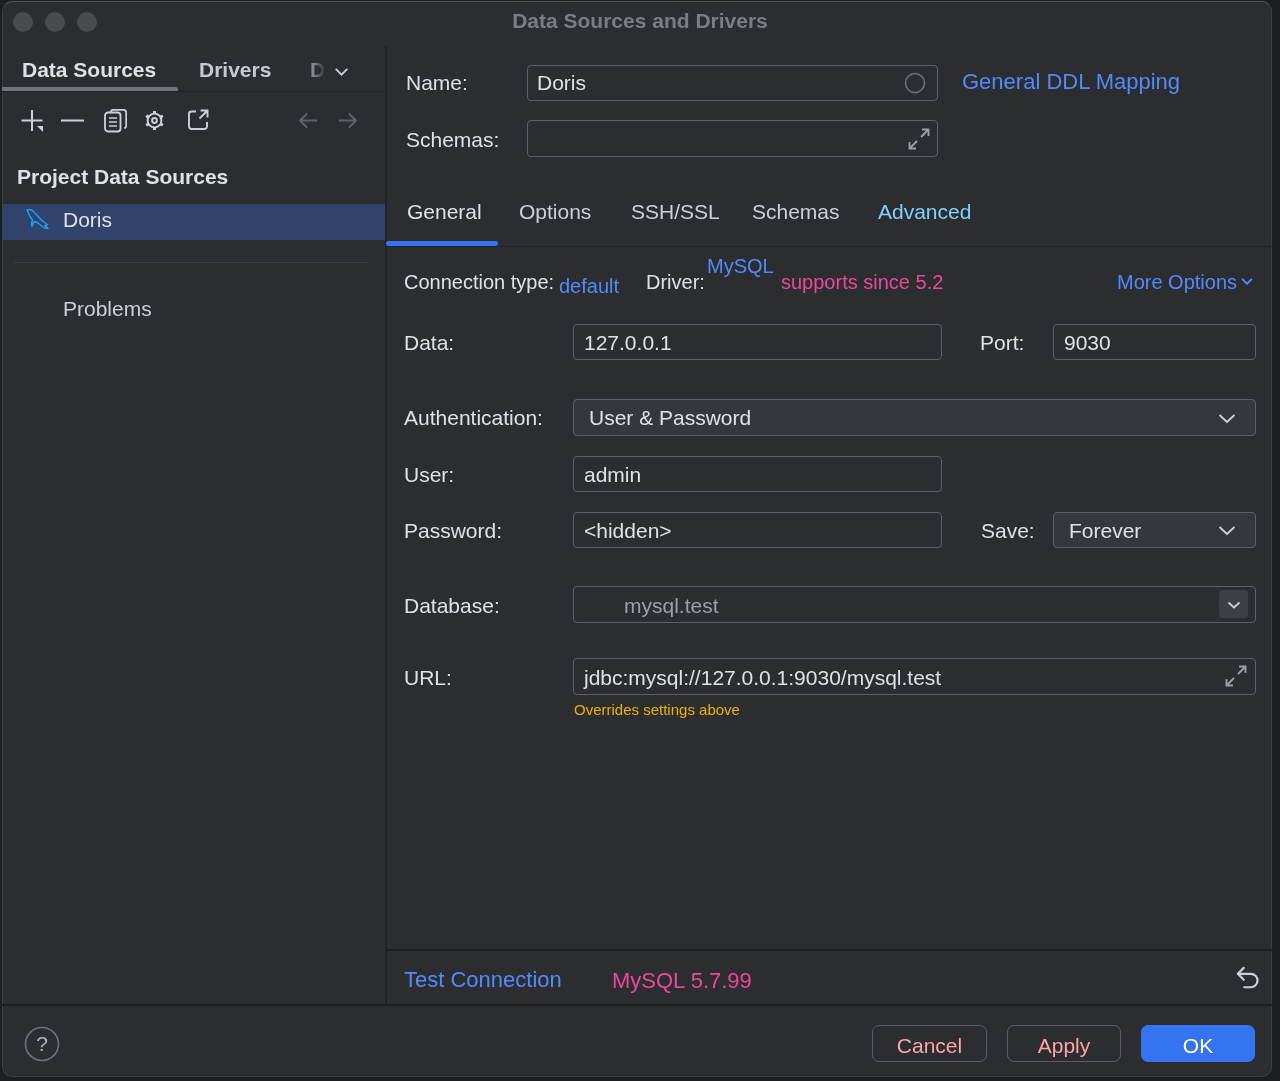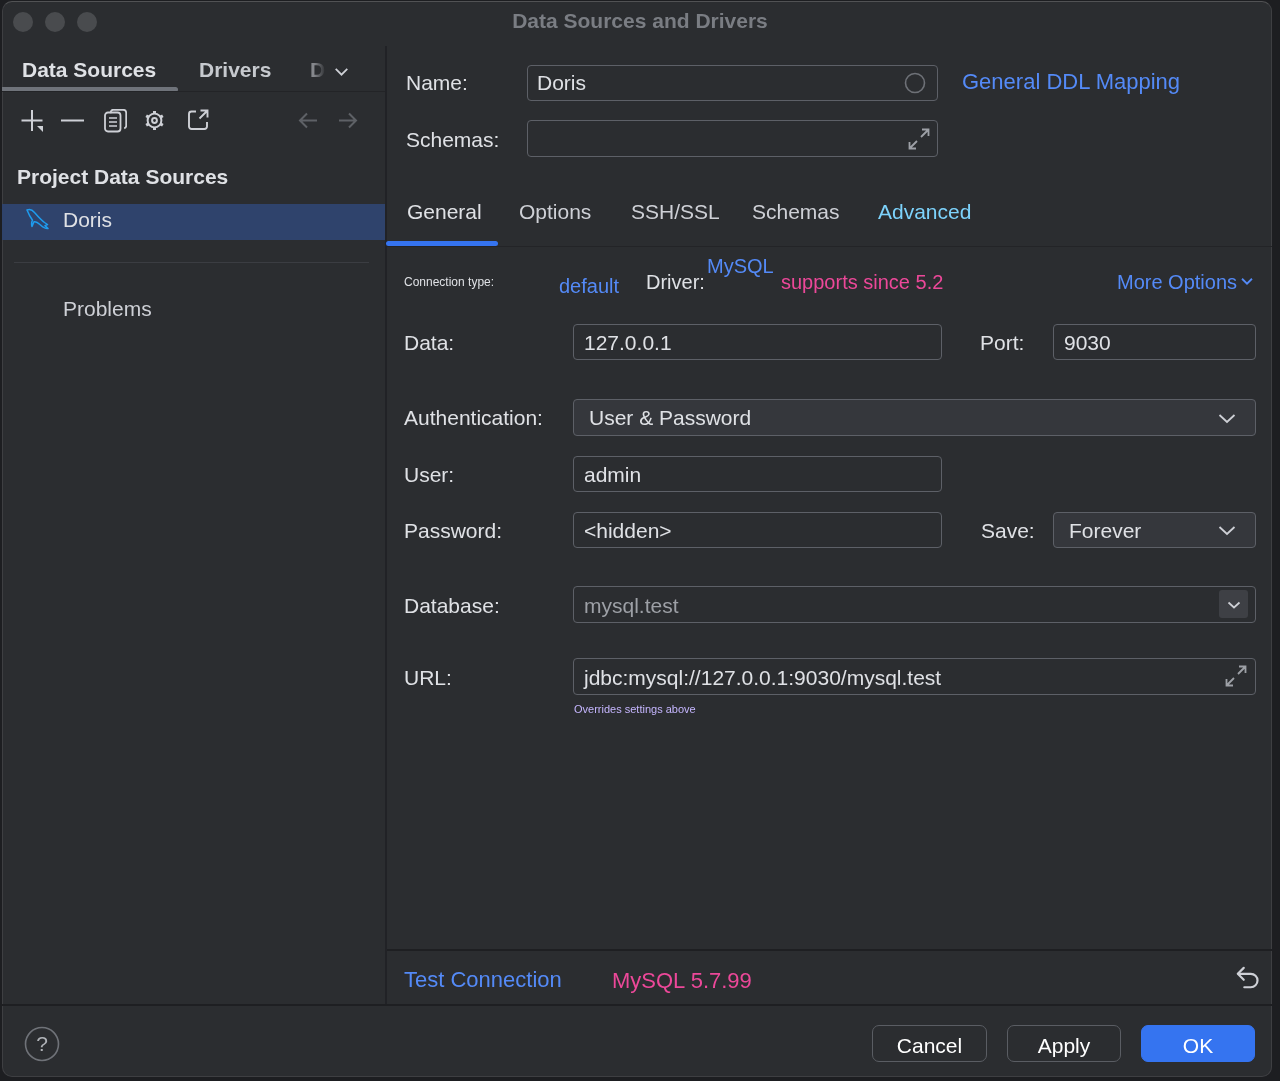--- a/index.html
+++ b/index.html
@@ -1,25 +1,25 @@
 <!DOCTYPE html>
 <html><head><meta charset="utf-8"><style>
 * { margin:0; padding:0; box-sizing:border-box; }
 html,body { width:1280px; height:1081px; background:#1D1E21; overflow:hidden;
   font-family:"Liberation Sans", sans-serif; }
 .abs { position:absolute; }
 .win { position:absolute; left:2px; top:1px; width:1270px; height:1076px;
   background:#2B2D30; border-radius:10px; border:1px solid #3E3F42; border-top-color:#515254; }
 .lbl { position:absolute; color:#DFE1E5; font-size:21px; line-height:24px; white-space:nowrap; }
-.dim { color:#9DA0A6; } .ftext.dim { color:#9DA0A6; } .grey { color:#ec4899; } .blue { color:#548AF7; }
+.dim { color:#9DA0A6; } .ftext.dim { color:#9DA0A6;margin-left:40px; } .grey { color:#ec4899; } .blue { color:#548AF7; }
 .field { position:absolute; border:1.5px solid #5D6067; border-radius:4px; background:transparent; }
 .combo { position:absolute; border:1.5px solid #5D6067; border-radius:4px; background:#35373C; }
 .ftext { position:absolute; color:#DFE1E5; font-size:21px; line-height:24px; white-space:nowrap; }
 .btn { position:absolute; height:37px; border:1px solid #5A5D63; border-radius:7px;
-  color:#ffffff; font-size:21px; line-height:39px; text-align:center; }
+  color:#fca5a5; font-size:21px; line-height:39px; text-align:center; }
 svg { position:absolute; display:block; }
 </style></head><body>
 <div class="win"></div>
 
 <div class="abs" style="left:13px;top:12px;width:20px;height:20px;border-radius:50%;background:#494B4E"></div>
 <div class="abs" style="left:45px;top:12px;width:20px;height:20px;border-radius:50%;background:#494B4E"></div>
 <div class="abs" style="left:77px;top:12px;width:20px;height:20px;border-radius:50%;background:#494B4E"></div>
 <div class="lbl" style="left:0;top:9px;width:1280px;text-align:center;color:#7A7D83;font-weight:bold;font-size:21px">Data Sources and Drivers</div>
 
 <div class="lbl" style="left:22px;top:58px;font-weight:bold">Data Sources</div>
@@ -87,21 +87,21 @@
   </svg>
 
 <div class="lbl" style="left:407px;top:200px">General</div>
 <div class="lbl" style="left:519px;top:200px;color:#CED0D6">Options</div>
 <div class="lbl" style="left:631px;top:200px;color:#CED0D6">SSH/SSL</div>
 <div class="lbl" style="left:752px;top:200px;color:#CED0D6">Schemas</div>
 <div class="lbl" style="left:878px;top:200px;color:#7dd3fc">Advanced</div>
 <div class="abs" style="left:386px;top:241px;width:112px;height:5px;background:#3574F0;border-radius:3px"></div>
 <div class="abs" style="left:387px;top:246px;width:885px;height:1px;background:#232427"></div>
 
-<div class="lbl" style="left:404px;top:270px;font-size:12px">Connection type:</div>
+<div class="lbl" style="left:404px;top:270px;font-size:20px">Connection type:</div>
 <div class="lbl blue" style="left:559px;top:274px;font-size:20px">default</div>
 <div class="lbl" style="left:646px;top:270px;font-size:20px">Driver:</div>
 <div class="lbl blue" style="left:707px;top:254px;font-size:20px">MySQL</div>
 <div class="lbl grey" style="left:781px;top:270px;font-size:20px">supports since 5.2</div>
 <div class="lbl blue" style="left:1117px;top:270px;font-size:20px">More Options</div>
 <svg style="left:1238px;top:272px" width="18" height="18" viewBox="0 0 20 20" fill="none" stroke="#548AF7" stroke-width="2">
     <path d="M4.5 7.5 l5.5 5.5 5.5-5.5"></path>
   </svg>
 
 <div class="lbl" style="left:404px;top:331px">Data:</div>
@@ -139,21 +139,21 @@
 <svg style="left:1226px;top:597px" width="16" height="16" viewBox="0 0 16 16" fill="none" stroke="#CED0D6" stroke-width="1.7">
     <path d="M2.5 5.5 l5.5 5 5.5-5"></path>
   </svg>
 
 <div class="lbl" style="left:404px;top:666px">URL:</div>
 <div class="field" style="left:573px;top:658px;width:683px;height:37px"></div>
 <div class="ftext" style="left:584px;top:666px">jdbc:mysql://127.0.0.1:9030/mysql.test</div>
 <svg style="left:1224px;top:664px" width="24" height="24" viewBox="0 0 24 24" fill="none" stroke="#9DA0A6" stroke-width="1.8">
     <path d="M14 10 L21 3 M15 2.5 H21.5 V9 M10 14 L3 21 M2.5 15 V21.5 H9"></path>
   </svg>
-<div class="lbl" style="left:574px;top:701px;font-size:11px;line-height:17px;color:#c4b5fd">Overrides settings above</div>
+<div class="lbl" style="left:574px;top:701px;font-size:15px;line-height:17px;color:#eab308">Overrides settings above</div>
 
 <div class="abs" style="left:387px;top:949px;width:885px;height:2px;background:#1E1F22"></div>
 <div class="lbl blue" style="left:404px;top:968px;font-size:22px">Test Connection</div>
 <div class="lbl grey" style="left:612px;top:969px;font-size:22px">MySQL 5.7.99</div>
 <svg style="left:1234px;top:963px" width="26" height="26" viewBox="0 0 24 24" fill="none" stroke="#CED0D6" stroke-width="2" stroke-linecap="round" stroke-linejoin="round">
     <path d="M4 10 H15.5 a6.2 6.2 0 0 1 0 12.4 H9.5"></path>
     <path d="M9 4.5 L3.5 10 l5.5 5.5"></path>
   </svg>
 
 <div class="abs" style="left:2px;top:1004px;width:1270px;height:2px;background:#1E1F22"></div>

